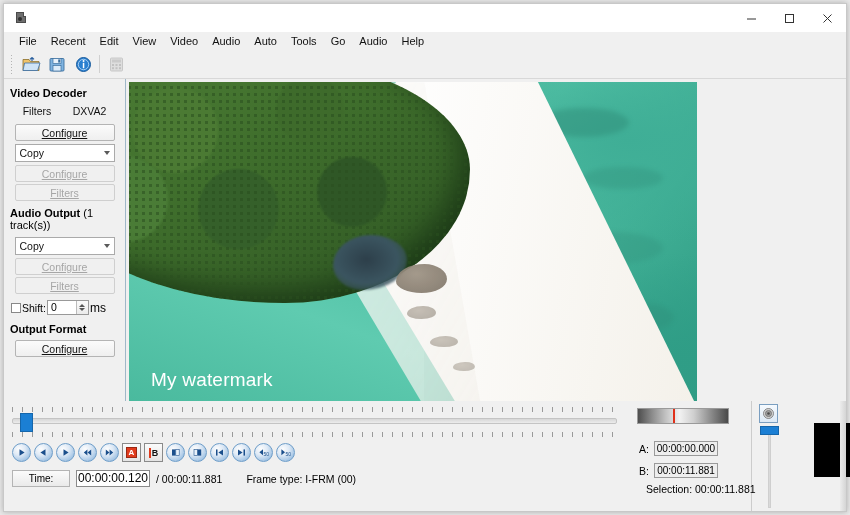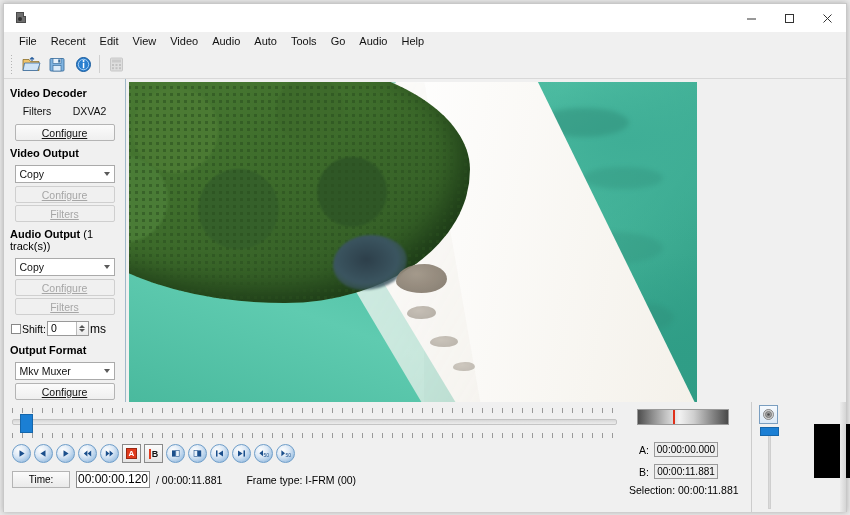--- a/index.html
+++ b/index.html
@@ -165,21 +165,21 @@
   .navbar{position:absolute;left:8px;top:7px;width:92px;height:16px;
     background:linear-gradient(to right,#4e4e4e 0%,#8d8d8d 16%,#bfbfbf 30%,#f2f2f2 46%,#cfcfcf 62%,#8f8f8f 80%,#4a4a4a 100%);
     border:1px solid #9a9a9a;box-sizing:border-box;}
   .navpos{position:absolute;left:44px;top:8px;width:2px;height:14px;background:#e0301a;}
   .abrow{position:absolute;left:8px;font-size:10.5px;display:flex;align-items:center;gap:5px;}
   .abrow.a{top:40px;}
   .abrow.b{top:62px;}
   .ab-lbl{width:12px;text-align:right;}
   .ab-field{width:64px;height:15px;line-height:13px;text-align:center;font-size:10px;
     background:#eeeeee;border:1px solid #9a9a9a;box-sizing:border-box;}
-  .selline{position:absolute;left:0;top:82px;font-size:10.5px;}
+  .selline{position:absolute;left:17px;top:82px;font-size:10.5px;}
   .vol-wrap{position:absolute;left:130px;top:3px;width:22px;height:104px;}
   .vol-icon{width:19px;height:19px;border:1px solid #7a9ec0;background:linear-gradient(#f6fafe,#dce9f6);
     display:flex;align-items:center;justify-content:center;box-sizing:border-box;}
   .vol-track{position:absolute;left:9px;top:22px;width:3px;height:82px;background:#dadada;border:1px solid #cfcfcf;box-sizing:border-box;}
   .vol-thumb{position:absolute;left:1px;top:22px;width:19px;height:9px;background:#1b7fd4;border:1px solid #1566ab;box-sizing:border-box;}
   .blackbox{position:absolute;left:185px;top:22px;width:58px;height:54px;background:#000;}
   .vsep{position:absolute;left:122px;top:0;width:1px;height:110px;background:#cccccc;}
   .rgrip{position:absolute;right:0;top:0;width:6px;height:110px;
     background:linear-gradient(to right,#ececec,#d5d5d5);}
 </style>
@@ -276,21 +276,20 @@
 
     <div class="sidebar">
 
       <div class="sec-title">Video Decoder</div>
       <div class="dec-row">
         <span>Filters</span>
         <span>DXVA2</span>
       </div>
       <div class="btn">Configure</div>
 
-      <div class="sec-title">Video Output</div>
       <div class="combo">
         <span>Copy</span>
         <span class="arrow"></span>
       </div>
       <div class="btn disabled">Configure</div>
       <div class="btn disabled">Filters</div>
 
       <div class="sec-title"><span>Audio Output</span><span class="sub"> (1 track(s))</span></div>
       <div class="combo">
         <span>Copy</span>
@@ -306,24 +305,20 @@
           <span>0</span>
           <span class="sp-btns">
             <span class="sp-up"></span>
             <span class="sp-dn"></span>
           </span>
         </span>
         <span class="ms">ms</span>
       </div>
 
       <div class="sec-title">Output Format</div>
-      <div class="combo">
-        <span>Mkv Muxer</span>
-        <span class="arrow"></span>
-      </div>
       <div class="btn">Configure</div>
     </div>
 
     <div class="video-wrap">
       <div class="video">
         <div class="sea"></div>
         <div class="sea-lo"></div>
         <div class="reef" style="left:72%;top:8%;width:16%;height:9%;"></div>
         <div class="reef" style="left:80%;top:26%;width:14%;height:7%;opacity:.3;"></div>
         <div class="reef" style="left:76%;top:46%;width:18%;height:10%;opacity:.28;"></div>
@@ -331,20 +326,21 @@
         <div class="sand"></div>
         <div class="sand2"></div>
         <div class="forest">
           <div class="forest-tex"></div>
         </div>
         <div class="shadow-blob"></div>
         <div class="rock"></div>
         <div class="rock r2"></div>
         <div class="rock r3"></div>
         <div class="rock r4"></div>
+        <div class="watermark">My watermark</div>
       </div>
     </div>
   </div>
 
   <div class="bottom">
 
     <div class="bl">
 
       <div class="track">
         <div class="ticks top"></div>

